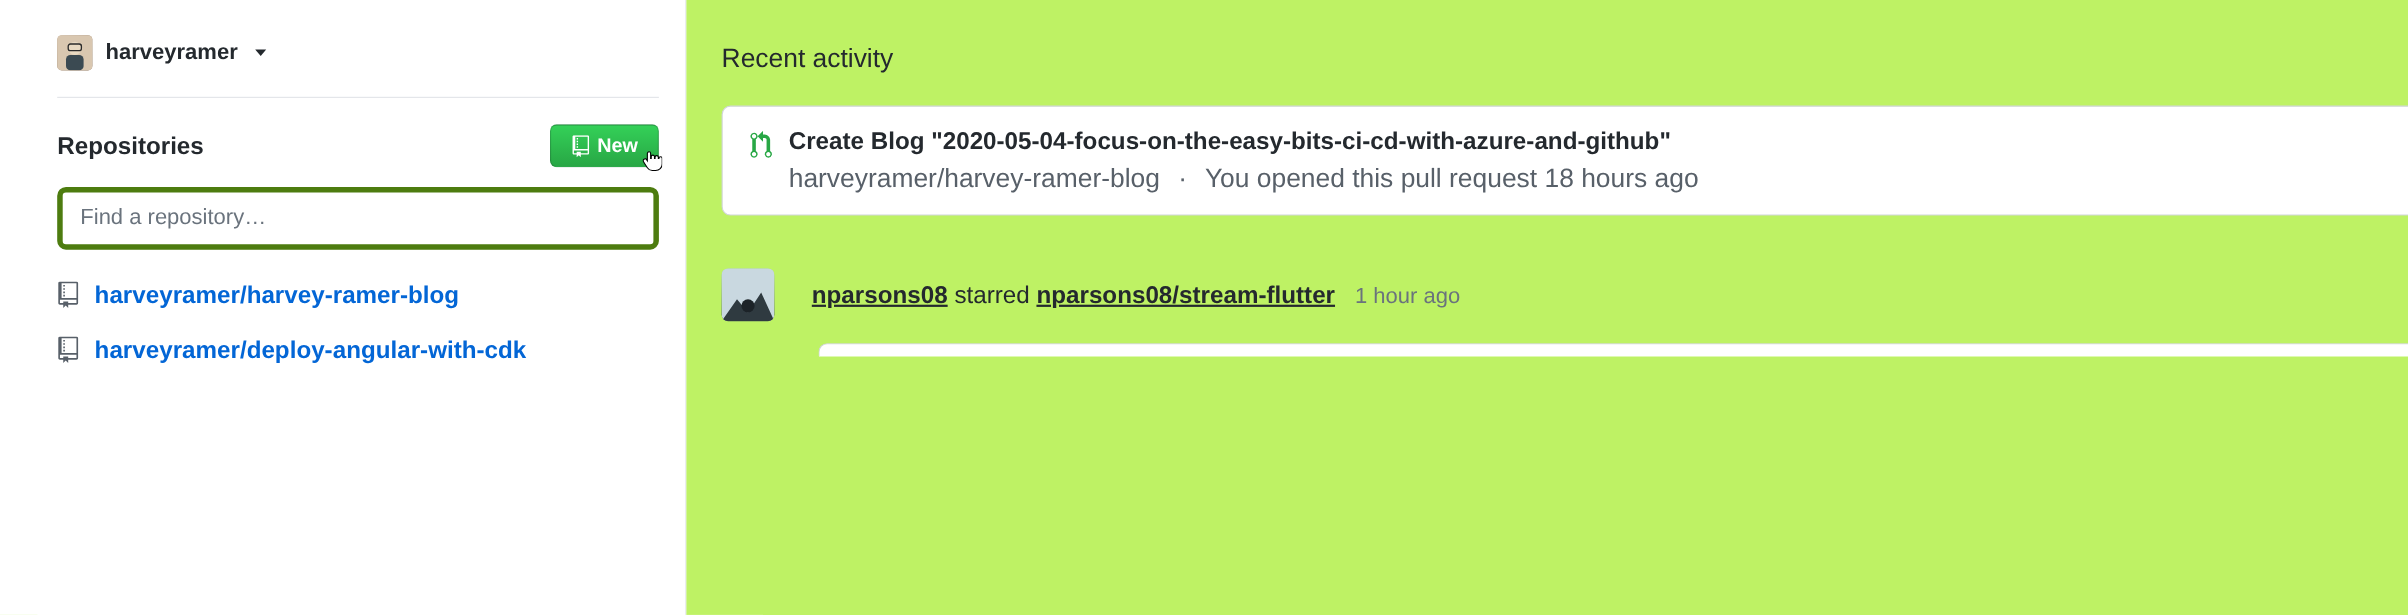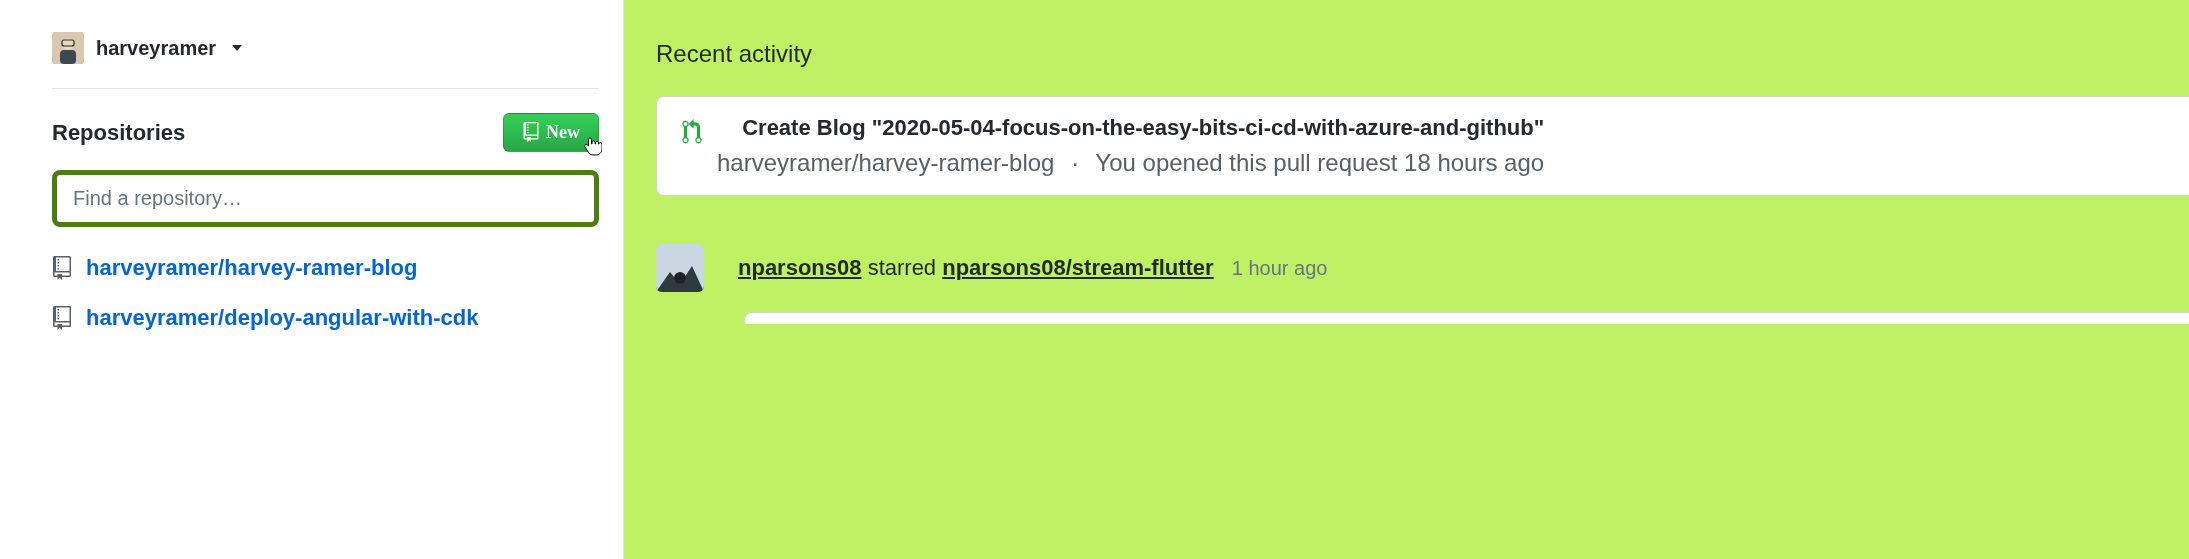--- a/index.html
+++ b/index.html
@@ -66,32 +66,31 @@
     margin-bottom: 18px;
   }
   .repos-header h2 {
     font-size: 22px;
     font-weight: 600;
     color: #24292e;
     text-align: center;
   }
   .btn-new {
     display: flex;
-    align-items: flex-start;
+    align-items: flex-end;
     gap: 6px;
     background: linear-gradient(180deg,#34d058,#28a745);
     color: #fff;
     font-weight: 600;
     font-size: 18px;
     padding: 8px 18px;
     border: 1px solid rgba(27,31,35,.2);
     border-radius: 6px;
     cursor: pointer;
     position: relative;
-    font-family: Liberation Serif, serif;
   }
   .btn-new svg { fill: #fff; }
   .cursor-hand {
     position: absolute;
     right: -4px;
     bottom: -10px;
     font-size: 18px;
     pointer-events: none;
   }
   .search-input {
@@ -135,21 +134,20 @@
     gap: 14px;
   }
   .pr-icon { fill: #28a745; flex-shrink:0; margin-top:4px; }
   .activity-title {
     font-size: 22px;
     font-weight: 600;
     color: #24292e;
     margin-bottom: 8px;
     white-space: nowrap;
     overflow: hidden;
-    text-align: right;
   }
   .activity-meta {
     font-size: 24px;
     color: #586069;
   }
   .activity-meta .dot { margin: 0 10px; }
   .feed-item {
     display: flex;
     align-items: center;
     gap: 34px;

